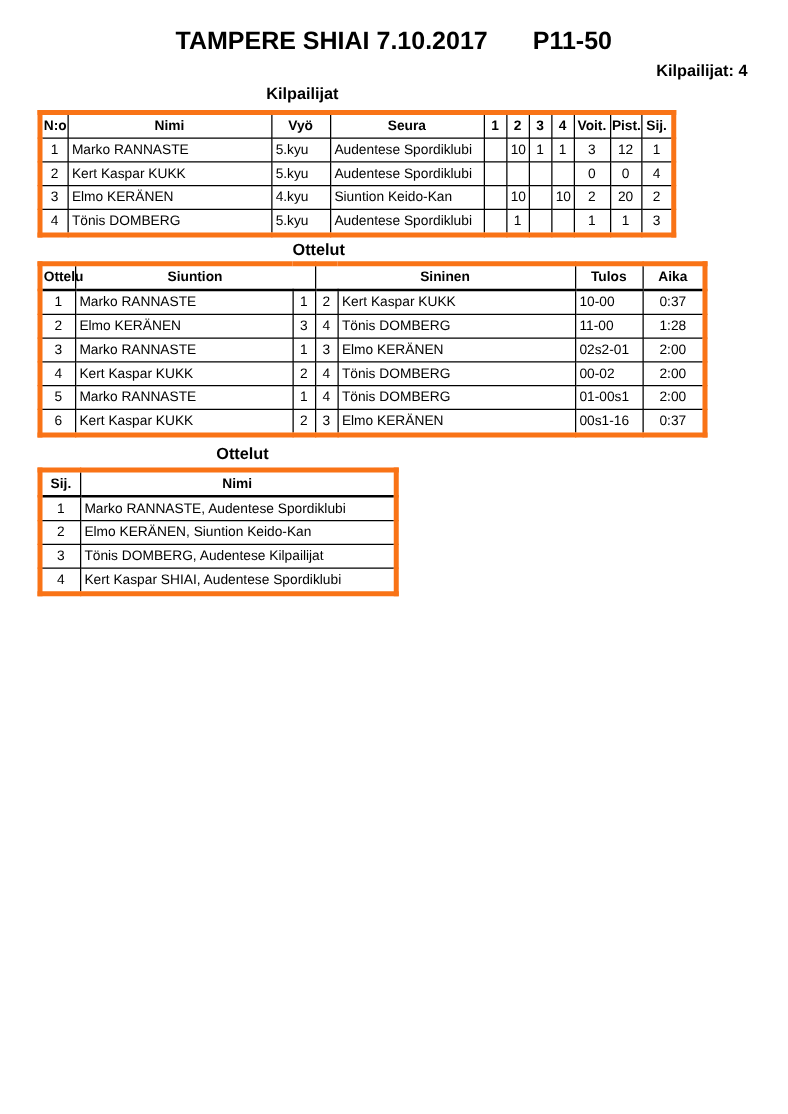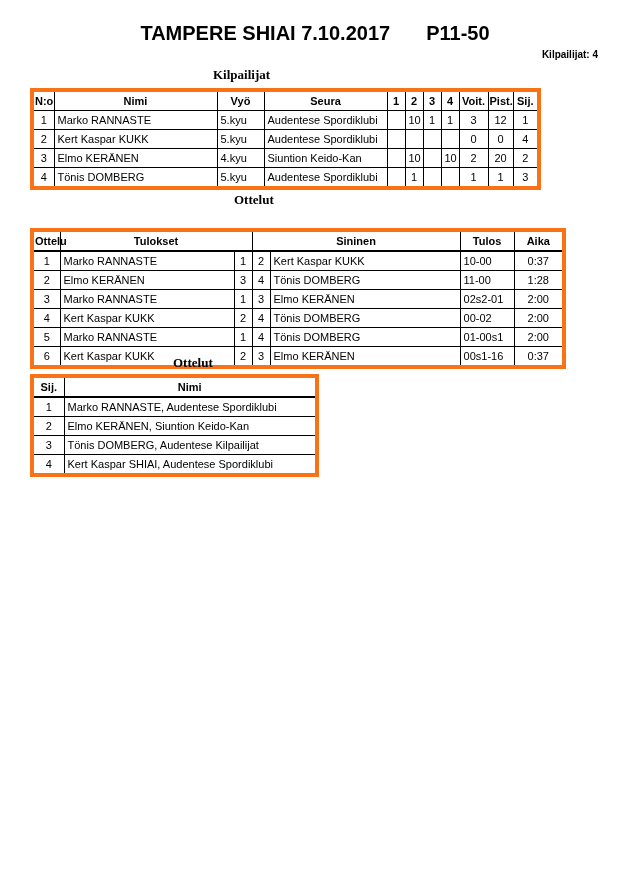--- a/index.html
+++ b/index.html
@@ -11,40 +11,40 @@
   .page { position: relative; width: 630px; height: 764px; background: #fff; overflow: hidden; }
 
   .page-title {
     position: absolute; top: 22px; left: 0; width: 100%;
     text-align: center; font-size: 20px; font-weight: bold; white-space: nowrap;
   }
   .title-gap { display: inline-block; width: 36px; }
 
   .competitors-count {
     position: absolute; top: 49px; right: 32px;
-    font-size: 10px; font-weight: bold;
-  }
-
-  .sec-heading { position: absolute; font-size: 13px; font-weight: bold; font-family: Liberation Serif, serif; }
+    font-size: 13px; font-weight: bold;
+  }
+
+  .sec-heading { position: absolute; font-size: 13px; font-weight: bold; }
   #h-kilpailijat { top: 67px; left: 213px; }
   #h-ottelut     { top: 192px; left: 234px; }
   #h-tulokset    { top: 355px; left: 173px; }
 
   table.sheet {
     position: absolute; border-collapse: collapse; table-layout: fixed;
     background: #fff; border: 4px solid #f97316;
   }
   table.sheet td {
     border: 1px solid #000; font-size: 11px; height: 18px;
     padding: 0 3px; white-space: nowrap; overflow: hidden; vertical-align: middle;
   }
   table.sheet thead td { font-weight: bold; text-align: center; padding: 0 1px; }
 
   #t-kilpailijat { top: 88px;  left: 30px; width: 507px; }
-  #t-ottelut     { top: 228px; left: 30px; width: 532px; padding-left: 12px; }
+  #t-ottelut     { top: 209px; left: 30px; width: 532px; padding-left: 12px; }
   #t-tulokset    { top: 374px; left: 30px; width: 285px; }
 
   #t-ottelut thead td, #t-tulokset thead td { border-bottom: 2px solid #000; }
   #t-ottelut thead td.ovf { overflow: visible; }
 
   .ctr { text-align: center; }
   .rt  { text-align: left; padding-right: 5px; }
 </style>
 </head>
 <body>
@@ -152,21 +152,21 @@
         <col style="width:174px">
         <col style="width:18px">
         <col style="width:18px">
       <col style="width:190px">
         <col style="width:54px">
         <col style="width:50px">
     </colgroup>
     <thead>
       <tr>
         <td class="ovf">Ottelu</td>
-        <td colspan="2">Tulokset</td>
+        <td colspan="2">Siuntion</td>
         <td colspan="2">Sininen</td>
         <td>Tulos</td>
         <td>Aika</td>
       </tr>
     </thead>
     <tbody>
       <tr>
         <td class="ctr">1</td>
         <td>Marko RANNASTE</td>
         <td class="ctr">1</td>

